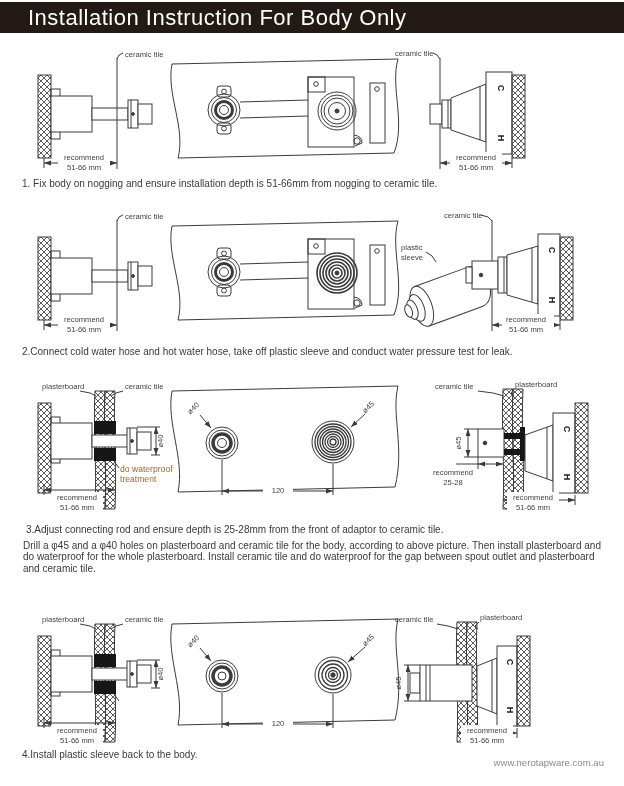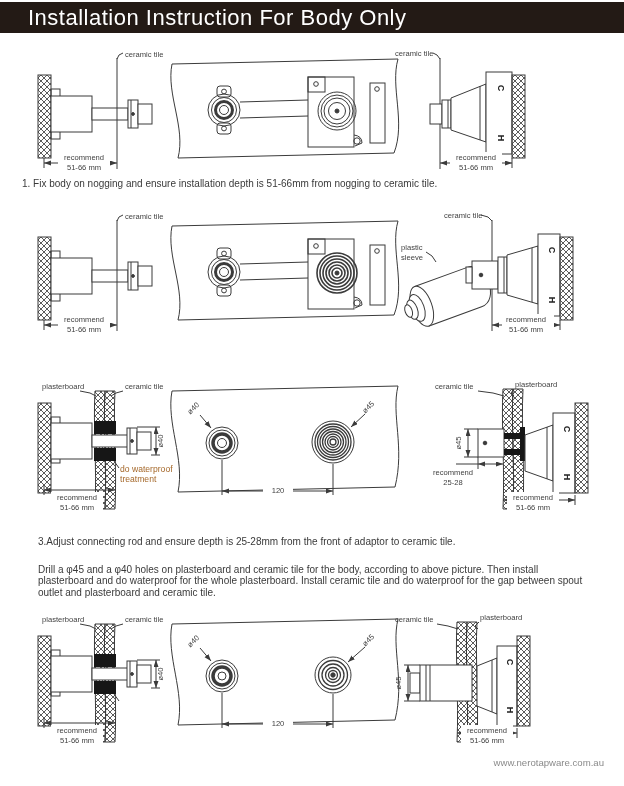--- a/index.html
+++ b/index.html
@@ -199,20 +199,21 @@
         <line x1="472" y1="121" x2="540" y2="121" marker-start="url(#a2s)" marker-end="url(#a2e)"></line>
         <line x1="540" y1="116" x2="540" y2="126"></line>
         <rect x="482" y="110" width="52" height="21" fill="#fff" stroke="none"></rect>
         <text x="506" y="118" text-anchor="middle">recommend</text>
         <text x="506" y="128" text-anchor="middle">51-66 mm</text>
       </g>
     </g>
   </svg>
   </div>
 
+  <div class="step" style="top:346px">2.Connect cold water hose and hot water hose, take off plastic sleeve and conduct water pressure test for leak.</div>
 
   <div class="fig" style="top:383px">
   <svg width="584" height="133" viewBox="0 0 584 133">
     <defs>
       <pattern id="h3" width="6" height="6" patternUnits="userSpaceOnUse">
         <path d="M0,0 L6,6 M6,0 L0,6" stroke="#4a4a4a" stroke-width="0.9"></path>
       </pattern>
       <marker id="a3e" markerWidth="8" markerHeight="6" refX="7" refY="2.5" orient="auto">
             <path d="M0,0 L7,2.5 L0,5 Z" fill="#3b3b3b"></path>
           </marker>
@@ -307,22 +308,22 @@
         <line x1="555" y1="112" x2="555" y2="122"></line>
         <rect x="487" y="109" width="52" height="21" fill="#fff" stroke="none"></rect>
         <text x="513" y="117" text-anchor="middle">recommend</text>
         <text x="513" y="127" text-anchor="middle">51-66 mm</text>
       </g>
     </g>
   </svg>
   </div>
 
   <div class="step" style="top:520px">
-    <p style="margin:16px">3.Adjust connecting rod and ensure depth is 25-28mm from the front of adaptor to ceramic tile.</p>
-    <p style="margin:16px">Drill a φ45 and a φ40 holes on plasterboard and ceramic tile for the body, according to above picture. Then install plasterboard and do waterproof for the whole plasterboard. Install ceramic tile and do waterproof for the gap between spout outlet and plasterboard and ceramic tile.</p>
+    <p style="margin:4px">3.Adjust connecting rod and ensure depth is 25-28mm from the front of adaptor to ceramic tile.</p>
+    <p style="margin:1px">Drill a φ45 and a φ40 holes on plasterboard and ceramic tile for the body, according to above picture. Then install plasterboard and do waterproof for the whole plasterboard. Install ceramic tile and do waterproof for the gap between spout outlet and plasterboard and ceramic tile.</p>
   </div>
 
   <div class="fig" style="top:616px">
   <svg width="584" height="133" viewBox="0 0 584 133">
     <defs>
       <pattern id="h4" width="6" height="6" patternUnits="userSpaceOnUse">
         <path d="M0,0 L6,6 M6,0 L0,6" stroke="#4a4a4a" stroke-width="0.9"></path>
       </pattern>
       <marker id="a4e" markerWidth="8" markerHeight="6" refX="7" refY="2.5" orient="auto">
             <path d="M0,0 L7,2.5 L0,5 Z" fill="#3b3b3b"></path>
@@ -407,16 +408,17 @@
         <line x1="437" y1="117" x2="497" y2="117" marker-start="url(#a4s)" marker-end="url(#a4e)"></line>
         <line x1="497" y1="112" x2="497" y2="122"></line>
         <rect x="441" y="109" width="52" height="21" fill="#fff" stroke="none"></rect>
         <text x="467" y="117" text-anchor="middle">recommend</text>
         <text x="467" y="127" text-anchor="middle">51-66 mm</text>
       </g>
     </g>
   </svg>
   </div>
 
+  <div class="step" style="top:749px">4.Install plastic sleeve back to the body.</div>
 
   <div class="footer">www.nerotapware.com.au</div>
 
 </div>
 
 </body></html>

